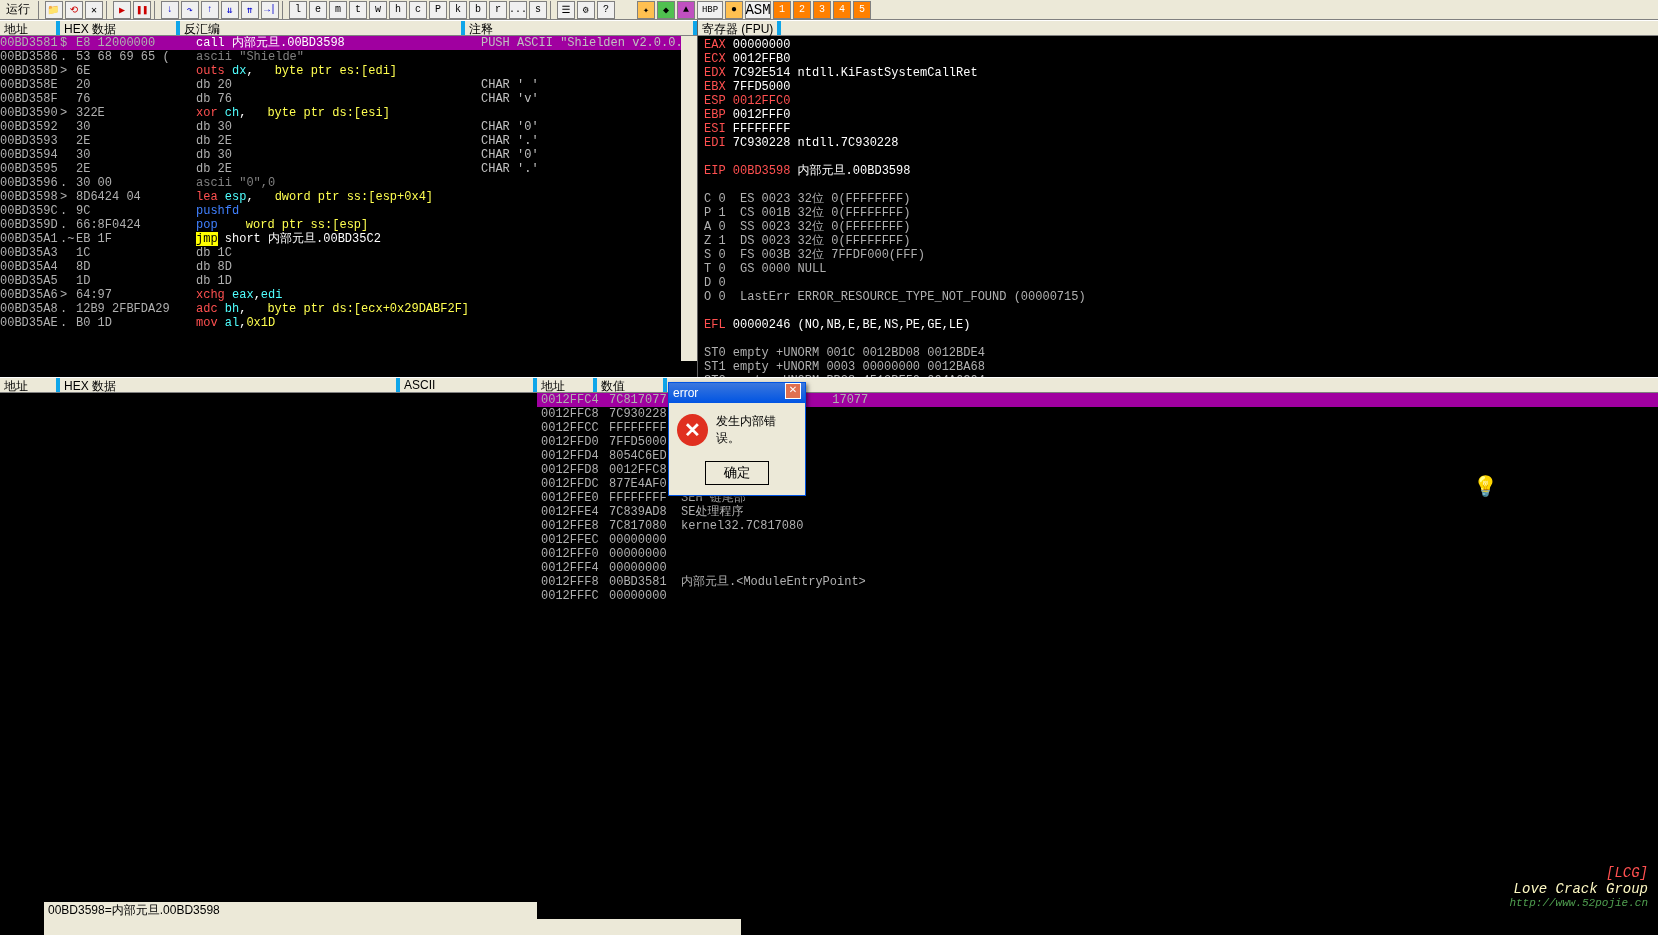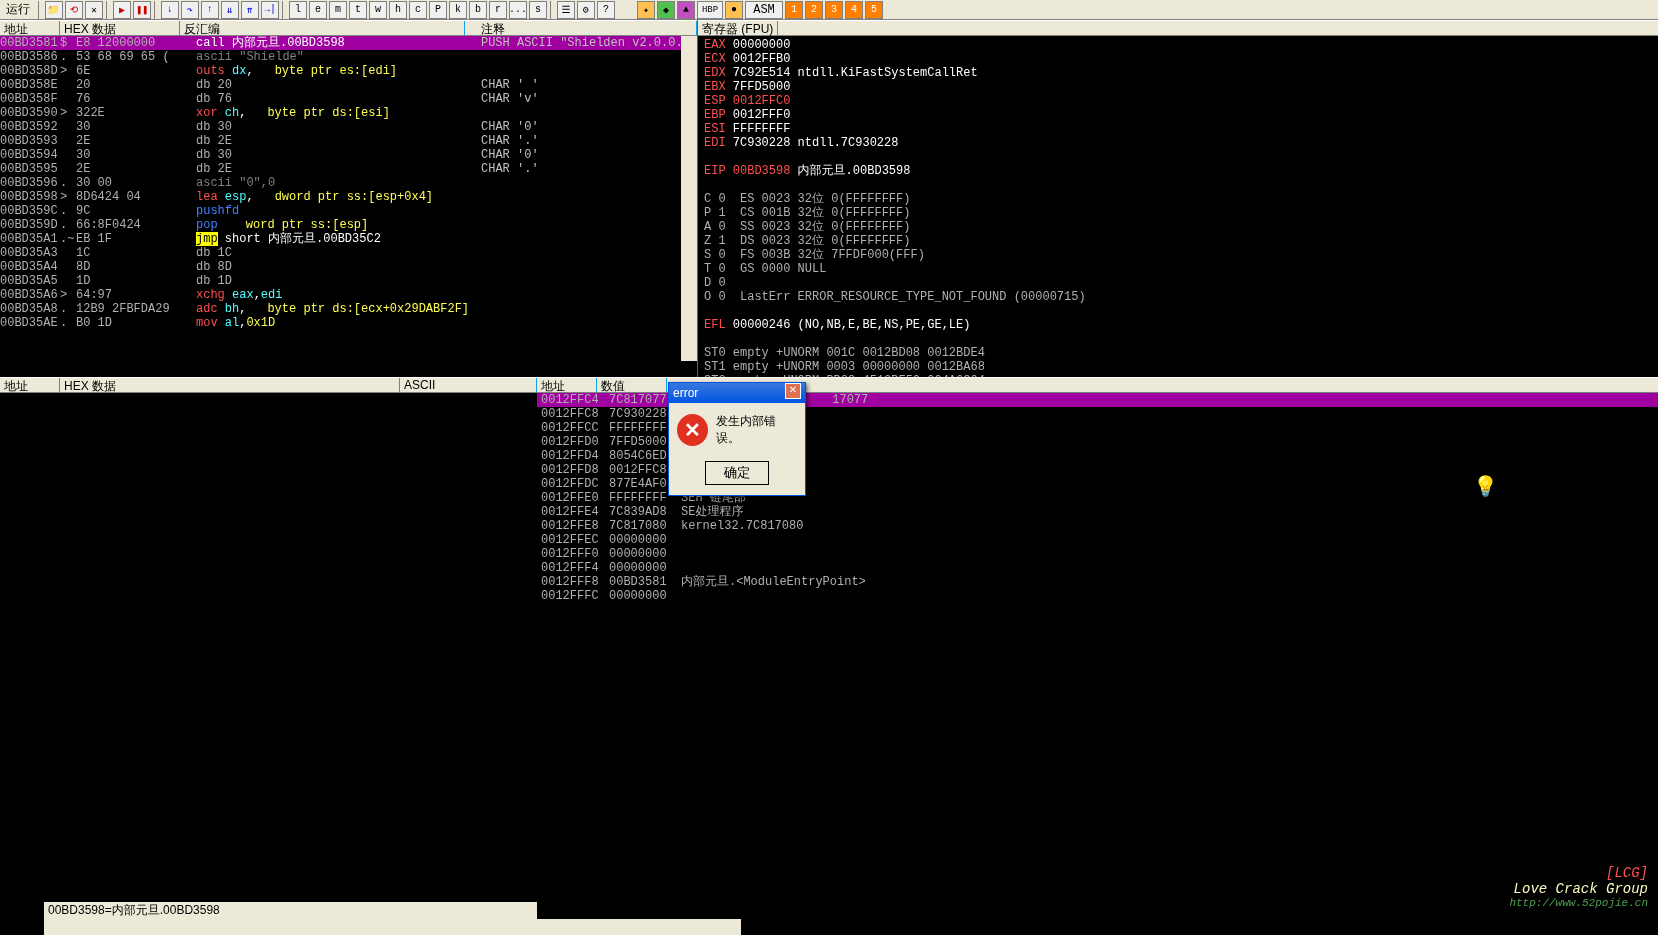--- a/index.html
+++ b/index.html
@@ -8,25 +8,25 @@
 .toolbar-label { color:#000; padding:0 6px; font-family:'SimSun',sans-serif; }
 .toolbar-btn { width:18px; height:18px; margin:0 1px; background:#f0f0f0; border:1px solid #808080; display:inline-flex; align-items:center; justify-content:center; font-size:10px; color:#000; cursor:pointer; }
 .toolbar-sep { width:4px; height:18px; border-left:1px solid #808080; margin:0 2px; }
 .tb-red { color:#c00; }
 .tb-blue { color:#00c; }
 .tb-yellow { background:#ffc050; }
 .tb-green { background:#50c050; }
 .tb-purple { background:#c050c0; }
 .tb-orange { background:#ff8000; color:#fff; }
 .header-row { background:#ece9d8; color:#000; height:16px; display:flex; border-top:1px solid #fff; border-bottom:1px solid #808080; font-family:'SimSun',sans-serif; }
-.header-cell { padding:0 4px; border-right:1px solid #0ea5e9; }
+.header-cell { padding:0 4px; border-right:4px solid #0ea5e9; }
 .top-split { display:flex; height:357px; }
 .disasm-pane { width:697px; background:#000; overflow:hidden; position:relative; }
 .reg-pane { flex:1; background:#000; padding:2px 6px; border-left:1px solid #606060; }
-.disasm-hdr .c1{width:60px;} .disasm-hdr .c2{width:120px;} .disasm-hdr .c3{width:285px;} .disasm-hdr .c4{flex:1;margin-left:12px;}
+.disasm-hdr .c1{width:60px;} .disasm-hdr .c2{width:120px;} .disasm-hdr .c3{width:285px;} .disasm-hdr .c4{flex:1;}
 .row { display:flex; height:14px; line-height:14px; white-space:pre; }
 .row.hl { background:#a000a0; }
 .addr { color:#b0b0b0; width:60px; }
 .hex { color:#b0b0b0; width:120px; }
 .dis { width:285px; }
 .cmt { color:#c0c0c0; }
 .op-call{color:#fff;background:#a000a0;} .op-outs{color:#ff5050;} .op-db{color:#b0b0b0;}
 .op-xor{color:#ff5050;} .op-ascii{color:#808080;} .op-lea{color:#ff5050;}
 .op-pushfd{color:#4080ff;} .op-pop{color:#4080ff;} .op-jmp{background:#ffff00;color:#000;}
 .op-xchg{color:#ff5050;} .op-adc{color:#ff5050;} .op-mov{color:#ff5050;}
@@ -78,21 +78,21 @@
   <span class="toolbar-sep"></span>
   <span class="toolbar-btn">☰</span>
   <span class="toolbar-btn">⚙</span>
   <span class="toolbar-btn">?</span>
   <span style="width:20px;"></span>
   <span class="toolbar-btn tb-yellow">✦</span>
   <span class="toolbar-btn tb-green">◆</span>
   <span class="toolbar-btn tb-purple">▲</span>
   <span class="toolbar-btn" style="width:26px;font-size:9px;">HBP</span>
   <span class="toolbar-btn tb-yellow">●</span>
-  <span class="toolbar-btn" style="width:38px;font-size:12px;">ASM</span>
+  <span class="toolbar-btn" style="width:26px;font-size:14px;">ASM</span>
   <span id="num-btns"><span class="toolbar-btn tb-orange">1</span><span class="toolbar-btn tb-orange">2</span><span class="toolbar-btn tb-orange">3</span><span class="toolbar-btn tb-orange">4</span><span class="toolbar-btn tb-orange">5</span></span>
 </div>
 
 <div class="top-split">
   <div class="disasm-pane">
     <div class="header-row disasm-hdr">
       <div class="header-cell c1">地址</div>
       <div class="header-cell c2">HEX 数据</div>
       <div class="header-cell c3">反汇编</div>
       <div class="header-cell c4">注释</div>

